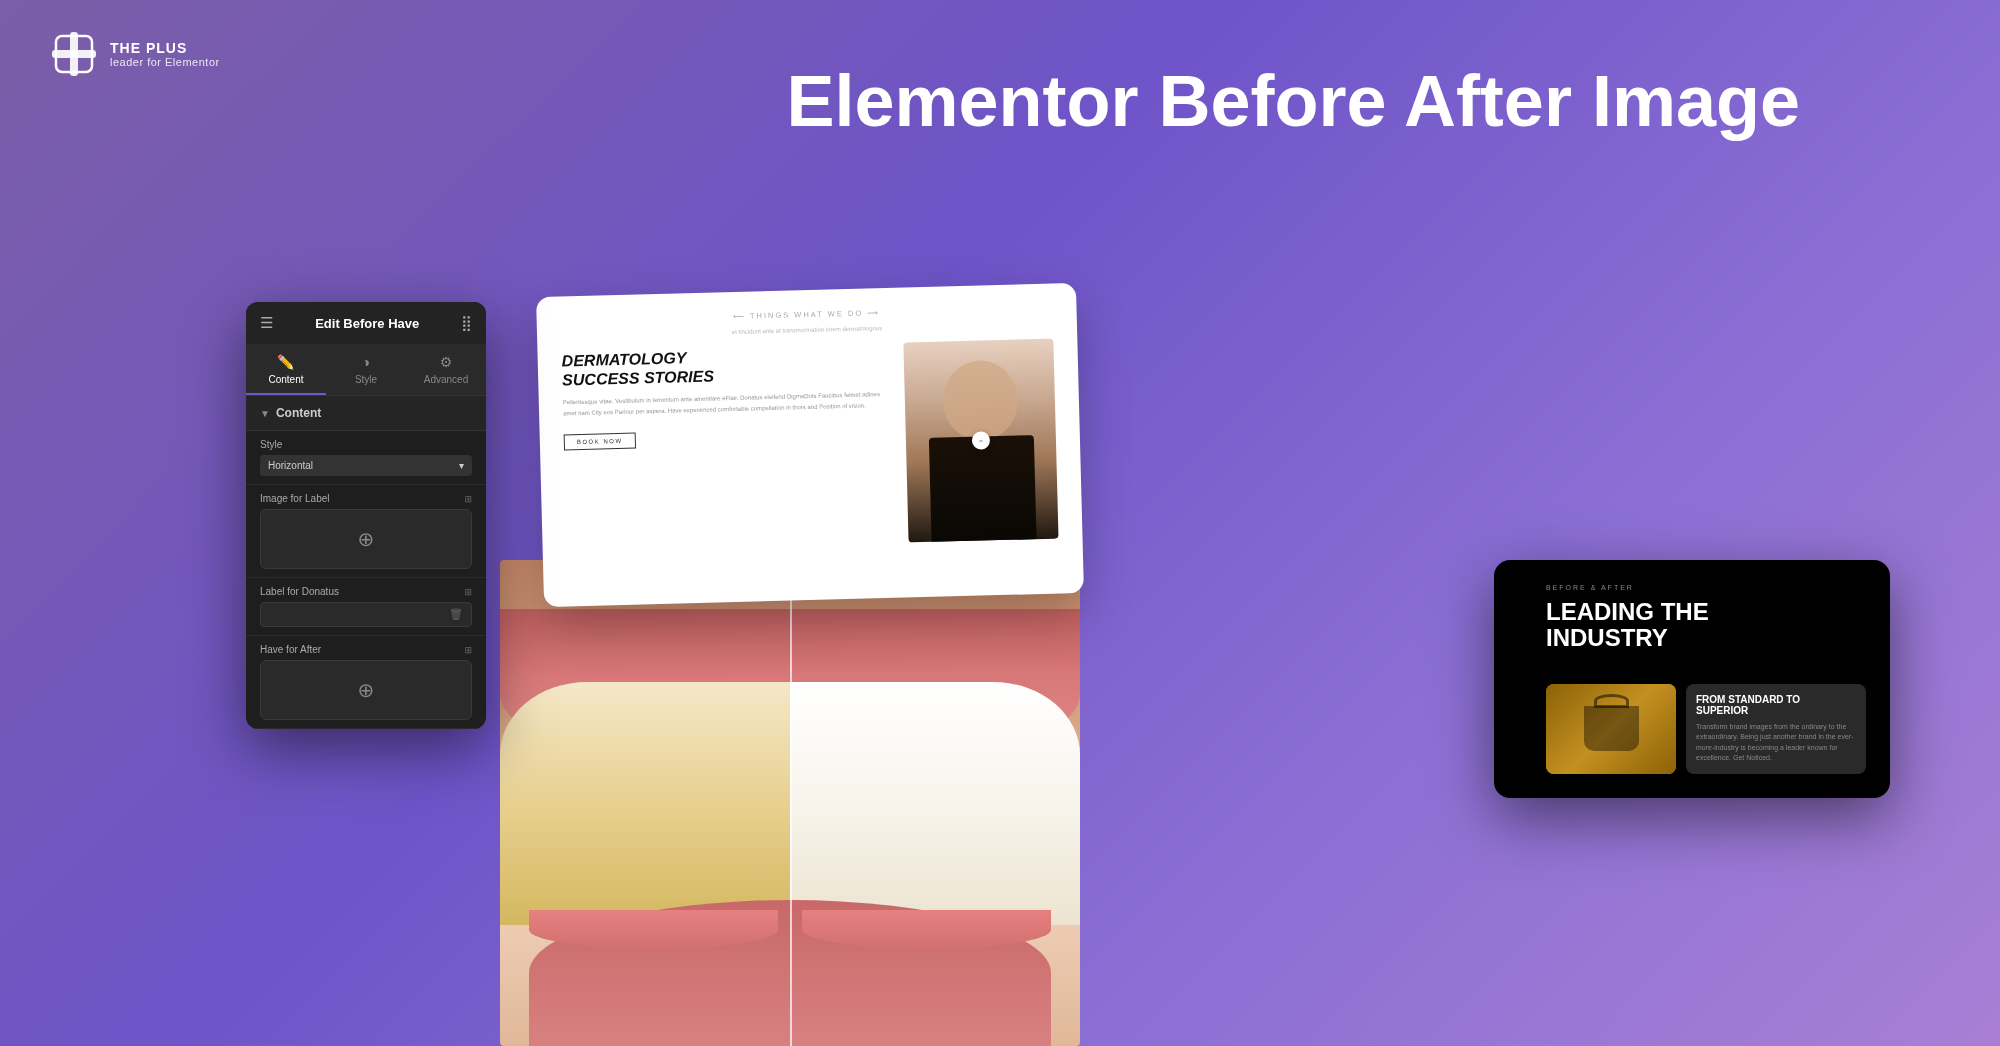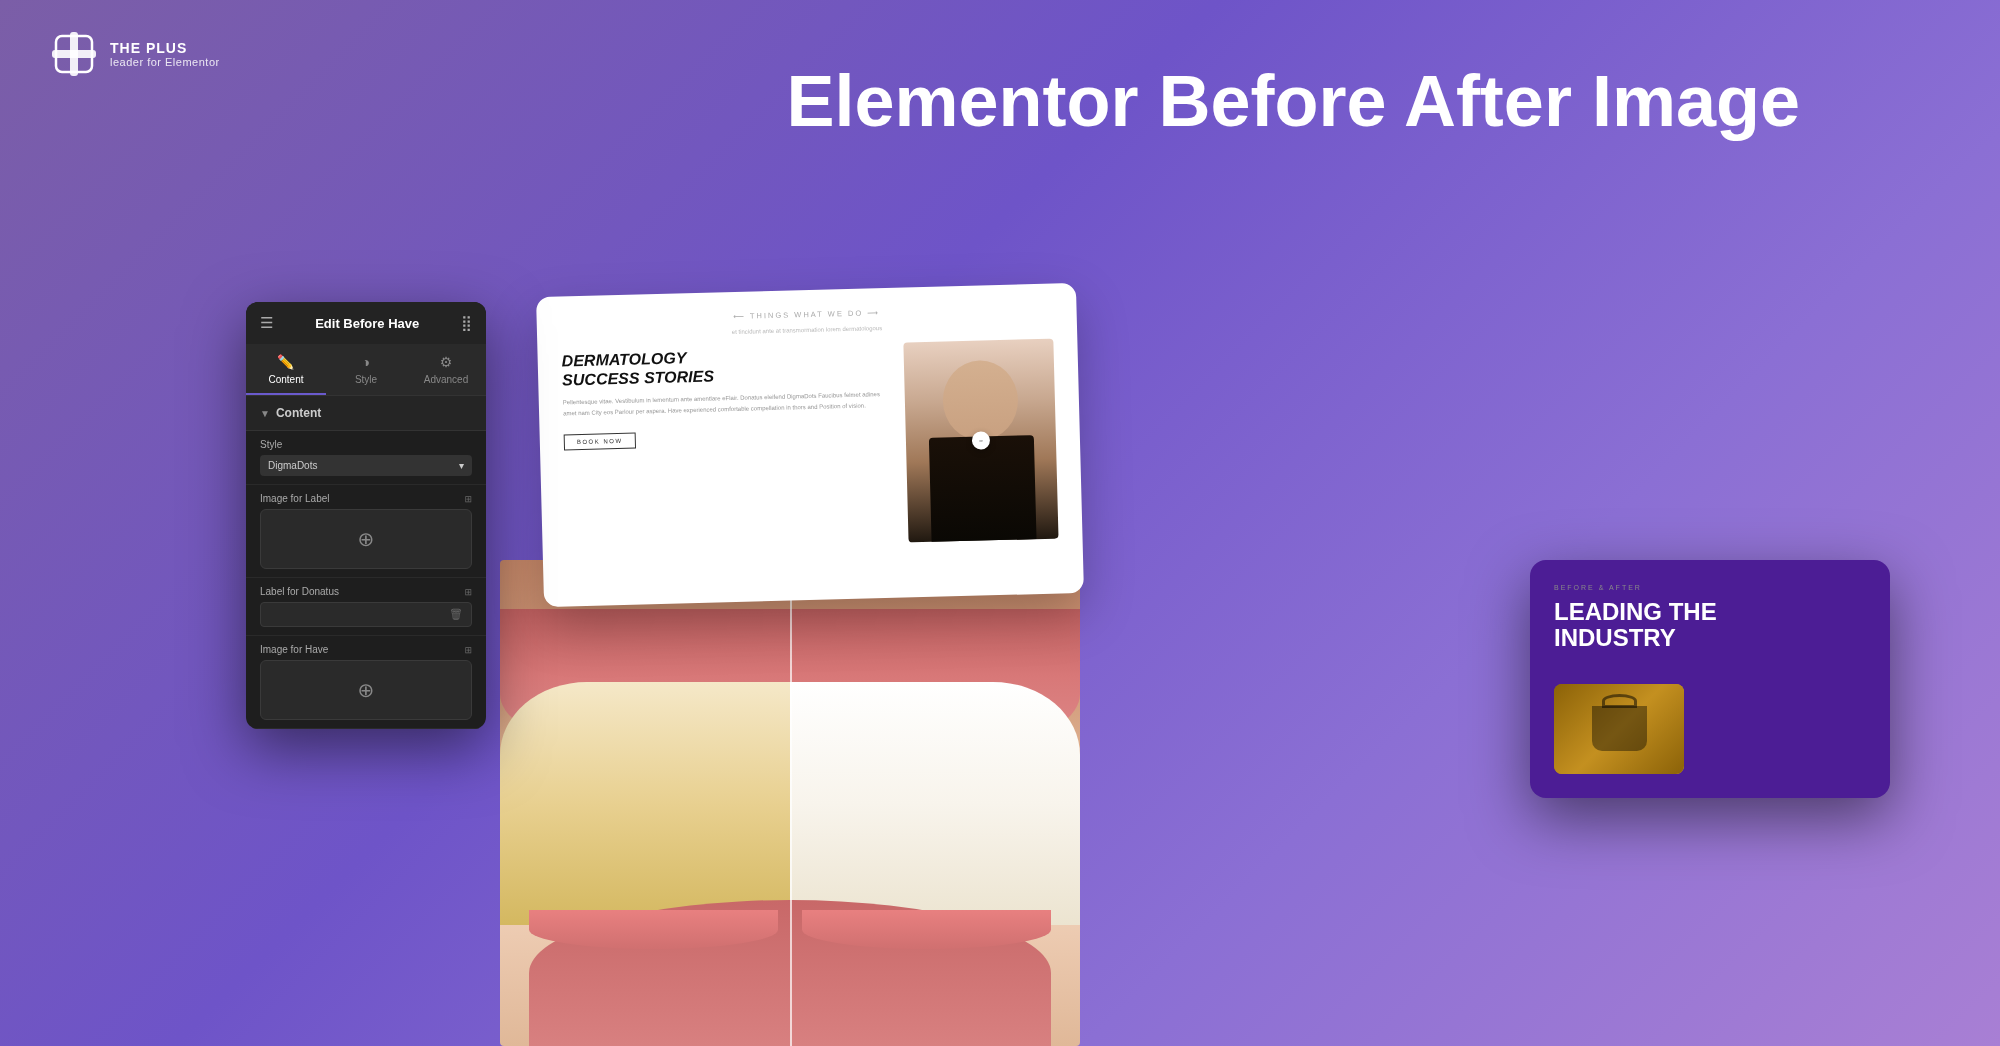--- a/index.html
+++ b/index.html
@@ -207,26 +207,27 @@
     .trash-icon {
       color: #666;
       font-size: 11px;
     }
 
     
     .industry-card {
       position: absolute;
       right: 110px;
       top: 560px;
-      width: 360px;
-      background: #4c1d95;
+      width: 396px;
+      background: #000000;
       border-radius: 16px;
       overflow: hidden;
       box-shadow: 0 20px 60px rgba(0,0,0,0.5);
       z-index: 8;
+      padding-left: 28px;
     }
 
     .industry-card-top {
       padding: 24px 24px 16px;
     }
 
     .industry-label {
       font-size: 7px;
       color: #888;
       letter-spacing: 2px;
@@ -494,21 +495,21 @@
     <div class="panel-section-header">
       <span class="arrow">▼</span>
       <span>Content</span>
     </div>
 
     <div class="panel-field">
       <div class="panel-field-label">
         <span>Style</span>
       </div>
       <div class="panel-select">
-        <span>DigmaDots</span>
+        <span>Horizontal</span>
         <span>▾</span>
       </div>
     </div>
 
     <div class="panel-field">
       <div class="panel-field-label">
         <span>Image for Label</span>
         <span class="link-icon">⊞</span>
       </div>
       <div class="image-upload-box">
@@ -522,21 +523,21 @@
         <span class="link-icon">⊞</span>
       </div>
       <div class="panel-text-input">
         <span></span>
         <span class="trash-icon">🗑</span>
       </div>
     </div>
 
     <div class="panel-field">
       <div class="panel-field-label">
-        <span>Image for Have</span>
+        <span>Have for After</span>
         <span class="link-icon">⊞</span>
       </div>
       <div class="image-upload-box">
         <span>⊕</span>
       </div>
     </div>
   </div>
 </div>
 
 <div class="white-card-wrapper">
@@ -590,14 +591,18 @@
   </div>
   <div class="industry-images">
     <div class="industry-img-1">
       <div class="industry-handbag">
 
         <div style="width:55px;height:45px;background:rgba(0,0,0,0.4);border-radius:0 0 10px 10px;position:relative;">
           <div style="position:absolute;top:-12px;left:10px;width:35px;height:14px;border:3px solid rgba(0,0,0,0.5);border-radius:50% 50% 0 0;background:transparent;"></div>
         </div>
       </div>
     </div>
+    <div class="industry-img-2">
+      <div class="industry-img-2-title">FROM STANDARD TO<br>SUPERIOR</div>
+      <div class="industry-img-2-desc">Transform brand images from the ordinary to the extraordinary. Being just another brand in the ever-more-industry is becoming a leader known for excellence. Get Noticed.</div>
+    </div>
   </div>
 </div>
 
 </body></html>

